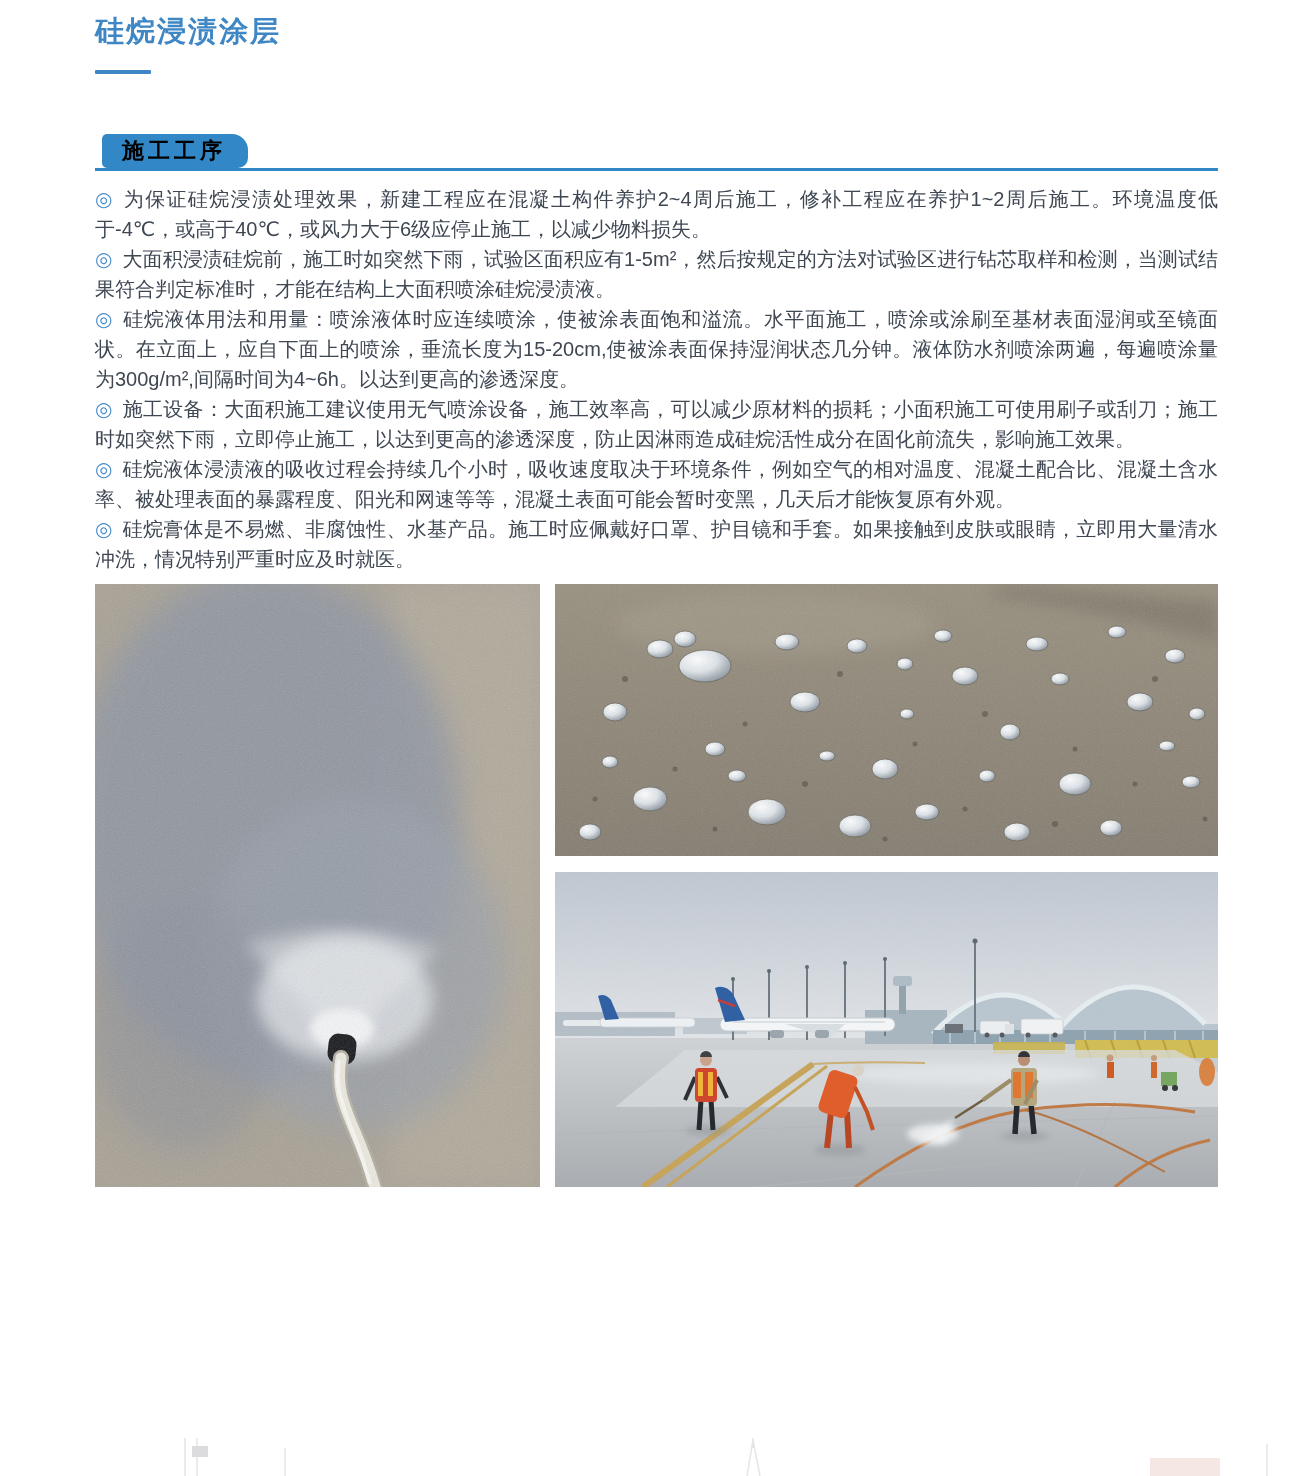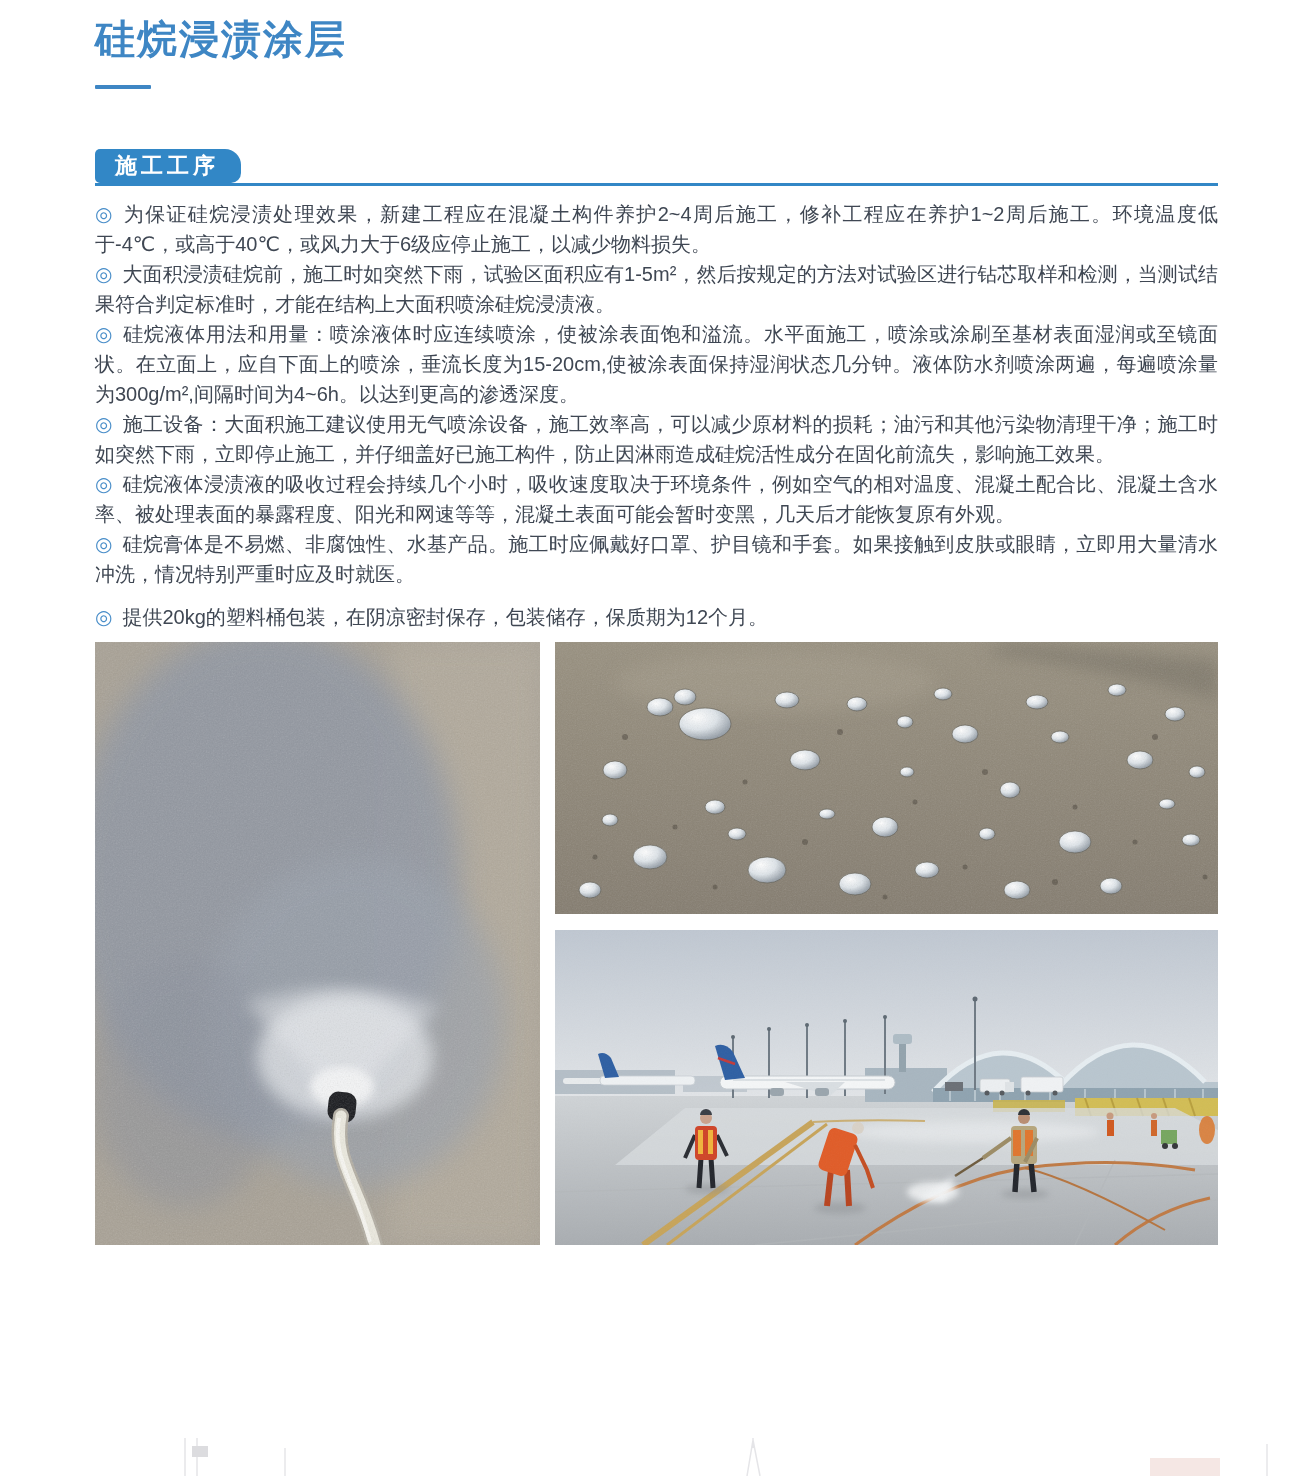--- a/index.html
+++ b/index.html
@@ -5,32 +5,33 @@
   html,body{margin:0;padding:0;background:#ffffff;}
   body{
     width:1290px;height:1476px;position:relative;overflow:hidden;
     font-family:"Liberation Sans","DejaVu Sans",sans-serif;
     color:#3f4753;
   }
   .content{padding:0 72px 0 95px;}
 
   .page-title{
     margin:12px 0 0 0;
-    font-size:40px;font-weight:bold;color:#3e86c4;letter-spacing:2px;
+    font-size:29px;font-weight:bold;color:#3e86c4;letter-spacing:2px;
   }
   .title-dash{width:56px;height:4px;background:#3e86c4;margin-top:18px;border-radius:1px;}
 
   .section-head{display:flex;align-items:flex-end;border-bottom:3px solid #3287c6;}
   .section-head.sh1{margin-top:60px;}
   .section-head.sh2{margin-top:40px;}
   .section-tab{
-    display:block;background:#3287c6;color:#ffffff;
+    display:block;background:#3287c6;color:#000000;
     font-size:22px;font-weight:bold;letter-spacing:4px;
     line-height:34px;padding:0 22px 0 20px;
     border-radius:5px 16px 10px 5px;
+    margin-left:7px;
   }
 
   .bullets{margin-top:13px;font-size:20px;line-height:30px;}
   .bullets p{margin:0;text-align:justify;}
   .bullet-mark{color:#4a8ec9;margin-right:10px;}
 
   .photos{display:flex;gap:15px;margin-top:10px;}
   figure{margin:0;padding:0;}
   .ph{display:block;}
   .right-col{display:flex;flex-direction:column;gap:16px;}
@@ -46,29 +47,26 @@
   <div class="title-dash"></div>
 
   <div class="section-head sh1">
     <span class="section-tab">施工工序</span>
   </div>
 
   <div class="bullets">
     <p><span class="bullet-mark">◎</span><span>为保证硅烷浸渍处理效果，新建工程应在混凝土构件养护2~4周后施工，修补工程应在养护1~2周后施工。环境温度低于-4℃，或高于40℃，或风力大于6级应停止施工，以减少物料损失。</span></p>
     <p><span class="bullet-mark">◎</span><span>大面积浸渍硅烷前，施工时如突然下雨，试验区面积应有1-5m²，然后按规定的方法对试验区进行钻芯取样和检测，当测试结果符合判定标准时，才能在结构上大面积喷涂硅烷浸渍液。</span></p>
     <p><span class="bullet-mark">◎</span><span>硅烷液体用法和用量：喷涂液体时应连续喷涂，使被涂表面饱和溢流。水平面施工，喷涂或涂刷至基材表面湿润或至镜面状。在立面上，应自下面上的喷涂，垂流长度为15-20cm,使被涂表面保持湿润状态几分钟。液体防水剂喷涂两遍，每遍喷涂量为300g/m²,间隔时间为4~6h。以达到更高的渗透深度。</span></p>
-    <p><span class="bullet-mark">◎</span><span>施工设备：大面积施工建议使用无气喷涂设备，施工效率高，可以减少原材料的损耗；油污和其他污染物清理干净；施工时如突然下雨，立即停止施工，并仔细盖好已施工构件，防止因淋雨造成硅烷活性成分在固化前流失，影响施工效果。</span></p>
+    <p><span class="bullet-mark">◎</span><span>施工设备：大面积施工建议使用无气喷涂设备，施工效率高，可以减少原材料的损耗；小面积施工可使用刷子或刮刀；施工时如突然下雨，立即停止施工，以达到更高的渗透深度，防止因淋雨造成硅烷活性成分在固化前流失，影响施工效果。</span></p>
     <p><span class="bullet-mark">◎</span><span>硅烷液体浸渍液的吸收过程会持续几个小时，吸收速度取决于环境条件，例如空气的相对温度、混凝土配合比、混凝土含水率、被处理表面的暴露程度、阳光和网速等等，混凝土表面可能会暂时变黑，几天后才能恢复原有外观。</span></p>
     <p><span class="bullet-mark">◎</span><span>硅烷膏体是不易燃、非腐蚀性、水基产品。施工时应佩戴好口罩、护目镜和手套。如果接触到皮肤或眼睛，立即用大量清水冲洗，情况特别严重时应及时就医。</span></p>
   </div>
 
 
-  <div class="bullets">
-    <p><span class="bullet-mark">◎</span><span>提供20kg的塑料桶包装，在阴凉密封保存，包装储存，保质期为12个月。</span></p>
-  </div>
 
   <div class="photos">
 
     <figure>
       <svg class="ph" width="445" height="603" viewBox="0 0 445 603" preserveAspectRatio="none">
         <defs>
           <filter id="p1n" x="0" y="0" width="100%" height="100%">
             <feTurbulence type="fractalNoise" baseFrequency="0.7" numOctaves="3" stitchTiles="stitch"></feTurbulence>
             <feColorMatrix type="saturate" values="0"></feColorMatrix>
             <feComponentTransfer>

